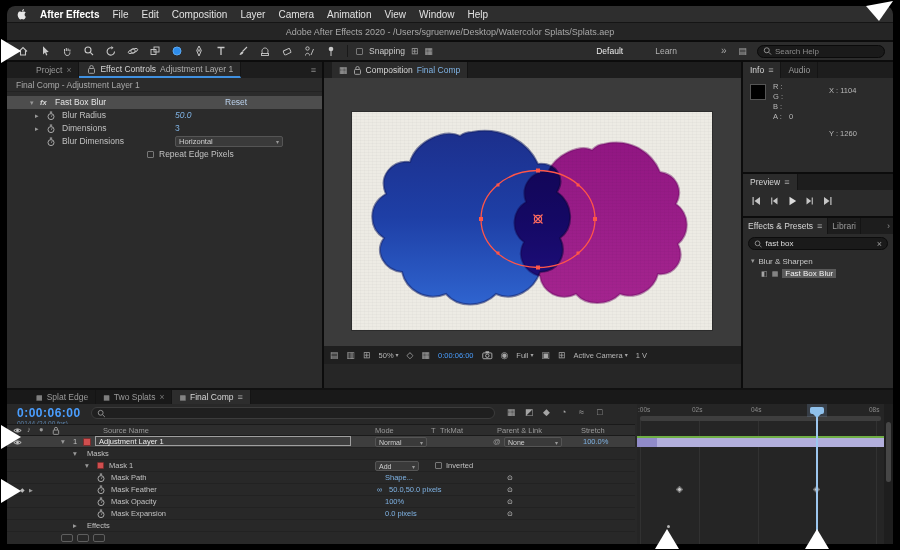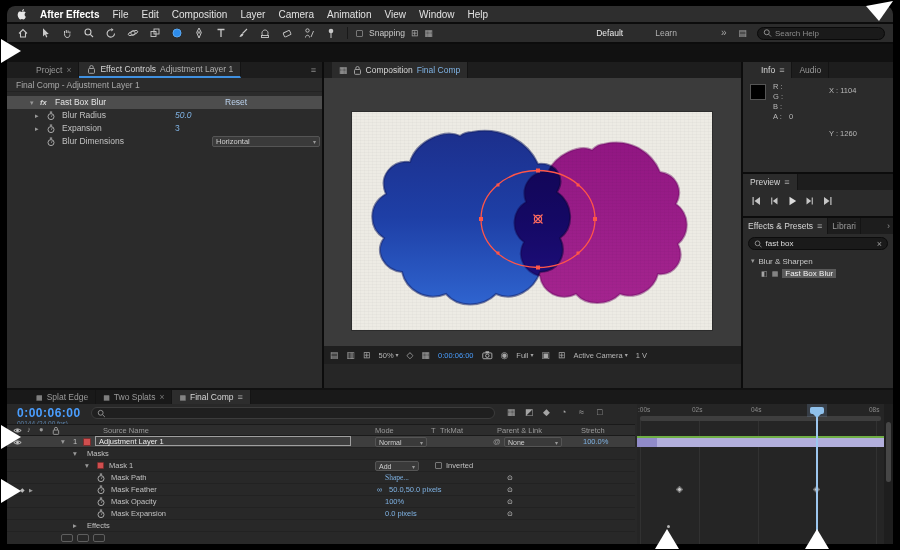--- a/index.html
+++ b/index.html
@@ -113,20 +113,23 @@
     <span>Edit</span>
     <span>Composition</span>
     <span>Layer</span>
     <span>Camera</span>
     <span>Animation</span>
     <span>View</span>
     <span>Window</span>
     <span>Help</span>
   </div>
 
+  <div class="titlebar">
+    <span>Adobe After Effects 2020 - /Users/sgruenwe/Desktop/Watercolor Splats/Splats.aep</span>
+  </div>
 
   <div class="toolbar">
     <span class="tool">
           <svg width="12" height="12" viewBox="0 0 12 12" fill="none" stroke="#c9c9c9" stroke-width="1.1">
             <path d="M2 6.5 L6 2.5 L10 6.5 M3.5 5.8 V10 H8.5 V5.8"></path>
           </svg>
         </span>
     <span class="tool">
           <svg width="12" height="12" viewBox="0 0 12 12">
             <path fill="#c9c9c9" d="M4 1.2 L4 9.6 L6 7.6 L7.2 10.6 L8.4 10.1 L7.2 7.2 L9.8 7 Z"></path>
@@ -259,35 +262,39 @@
               </svg></span>
         <span class="cell" style="left:55px;">Blur Radius</span>
         <span class="cell v" style="left:168px;font-style:italic;">50.0</span>
       </div>
 
       <div class="ec-row" style="top:60px;">
         <span class="cell tw" style="left:28px;">▸</span>
         <span class="cell" style="left:40px;top:2px;"><svg width="8" height="9" viewBox="0 0 8 9">
                 <use href="#i-watch"></use>
               </svg></span>
-        <span class="cell" style="left:55px;">Expansion</span>
+        <span class="cell" style="left:55px;">Dimensions</span>
         <span class="cell v" style="left:168px;">3</span>
       </div>
 
       <div class="ec-row" style="top:73px;">
         <span class="cell" style="left:40px;top:2px;"><svg width="8" height="9" viewBox="0 0 8 9">
                 <use href="#i-watch"></use>
               </svg></span>
         <span class="cell" style="left:55px;">Blur Dimensions</span>
-        <div class="dd" style="left:168px;top:1px;width:108px;margin-left:37px;">
+        <div class="dd" style="left:168px;top:1px;width:108px;">
           <span>Horizontal</span>
               <span class="car">▾</span>
         </div>
       </div>
 
+      <div class="ec-row" style="top:86px;">
+        <span class="cb" style="left:140px;top:3px;"></span>
+        <span class="cell" style="left:152px;">Repeat Edge Pixels</span>
+      </div>
     </div>
 
     <div class="panel" style="left:317px;top:0;width:417px;height:326px;background:#282828;">
       <div class="tabbar" style="padding-left:8px;">
         <div class="tab active">
           <span class="glyph">▦</span>
           <svg class="ic" width="10" height="10" viewBox="0 0 10 10">
                 <use href="#i-lock"></use>
               </svg>
           <span>Composition</span>
@@ -353,21 +360,21 @@
               <span>Active Camera</span>
               <span class="glyph" style="font-size:6px;">▾</span>
             </span>
         <span class="it">
               <span>1 V</span>
             </span>
       </div>
       <div class="compstrip"></div>
     </div>
 
-    <div class="panel" style="left:736px;top:0;width:150px;height:110px;padding-left:11px;">
+    <div class="panel" style="left:736px;top:0;width:150px;height:110px;">
       <div class="tabbar">
         <div class="tab active">
           <span>Info</span>
           <span class="glyph">≡</span>
         </div>
         <div class="tab">
               <span>Audio</span>
             </div>
       </div>
       <div class="abs" style="left:7px;top:22px;width:16px;height:16px;background:#000;border:1px solid #555;"></div>
@@ -523,21 +530,21 @@
               </div>
           <span class="cb" style="left:428px;top:2px;"></span>
           <span class="cell" style="left:439px;">Inverted</span>
         </div>
 
         <div class="trow" style="top:68px;">
           <span class="cell" style="left:90px;top:1px;"><svg width="8" height="9" viewBox="0 0 8 9">
                   <use href="#i-watch"></use>
                 </svg></span>
           <span class="cell" style="left:104px;">Mask Path</span>
-          <span class="cell v" style="left:378px;font-family:Liberation Serif, serif;">Shape...</span>
+          <span class="cell v" style="left:378px;">Shape...</span>
           <span class="cell glyph" style="left:500px;font-size:7px;">⊙</span>
         </div>
 
         <div class="trow" style="top:80px;">
           <span class="cell tw" style="left:5px;font-size:5px;">◀</span>
           <span class="cell" style="left:13px;font-size:6px;color:#bbb;">◆</span>
           <span class="cell tw" style="left:22px;font-size:5px;">▶</span>
           <span class="cell" style="left:90px;top:1px;"><svg width="8" height="9" viewBox="0 0 8 9">
                   <use href="#i-watch"></use>
                 </svg></span>

